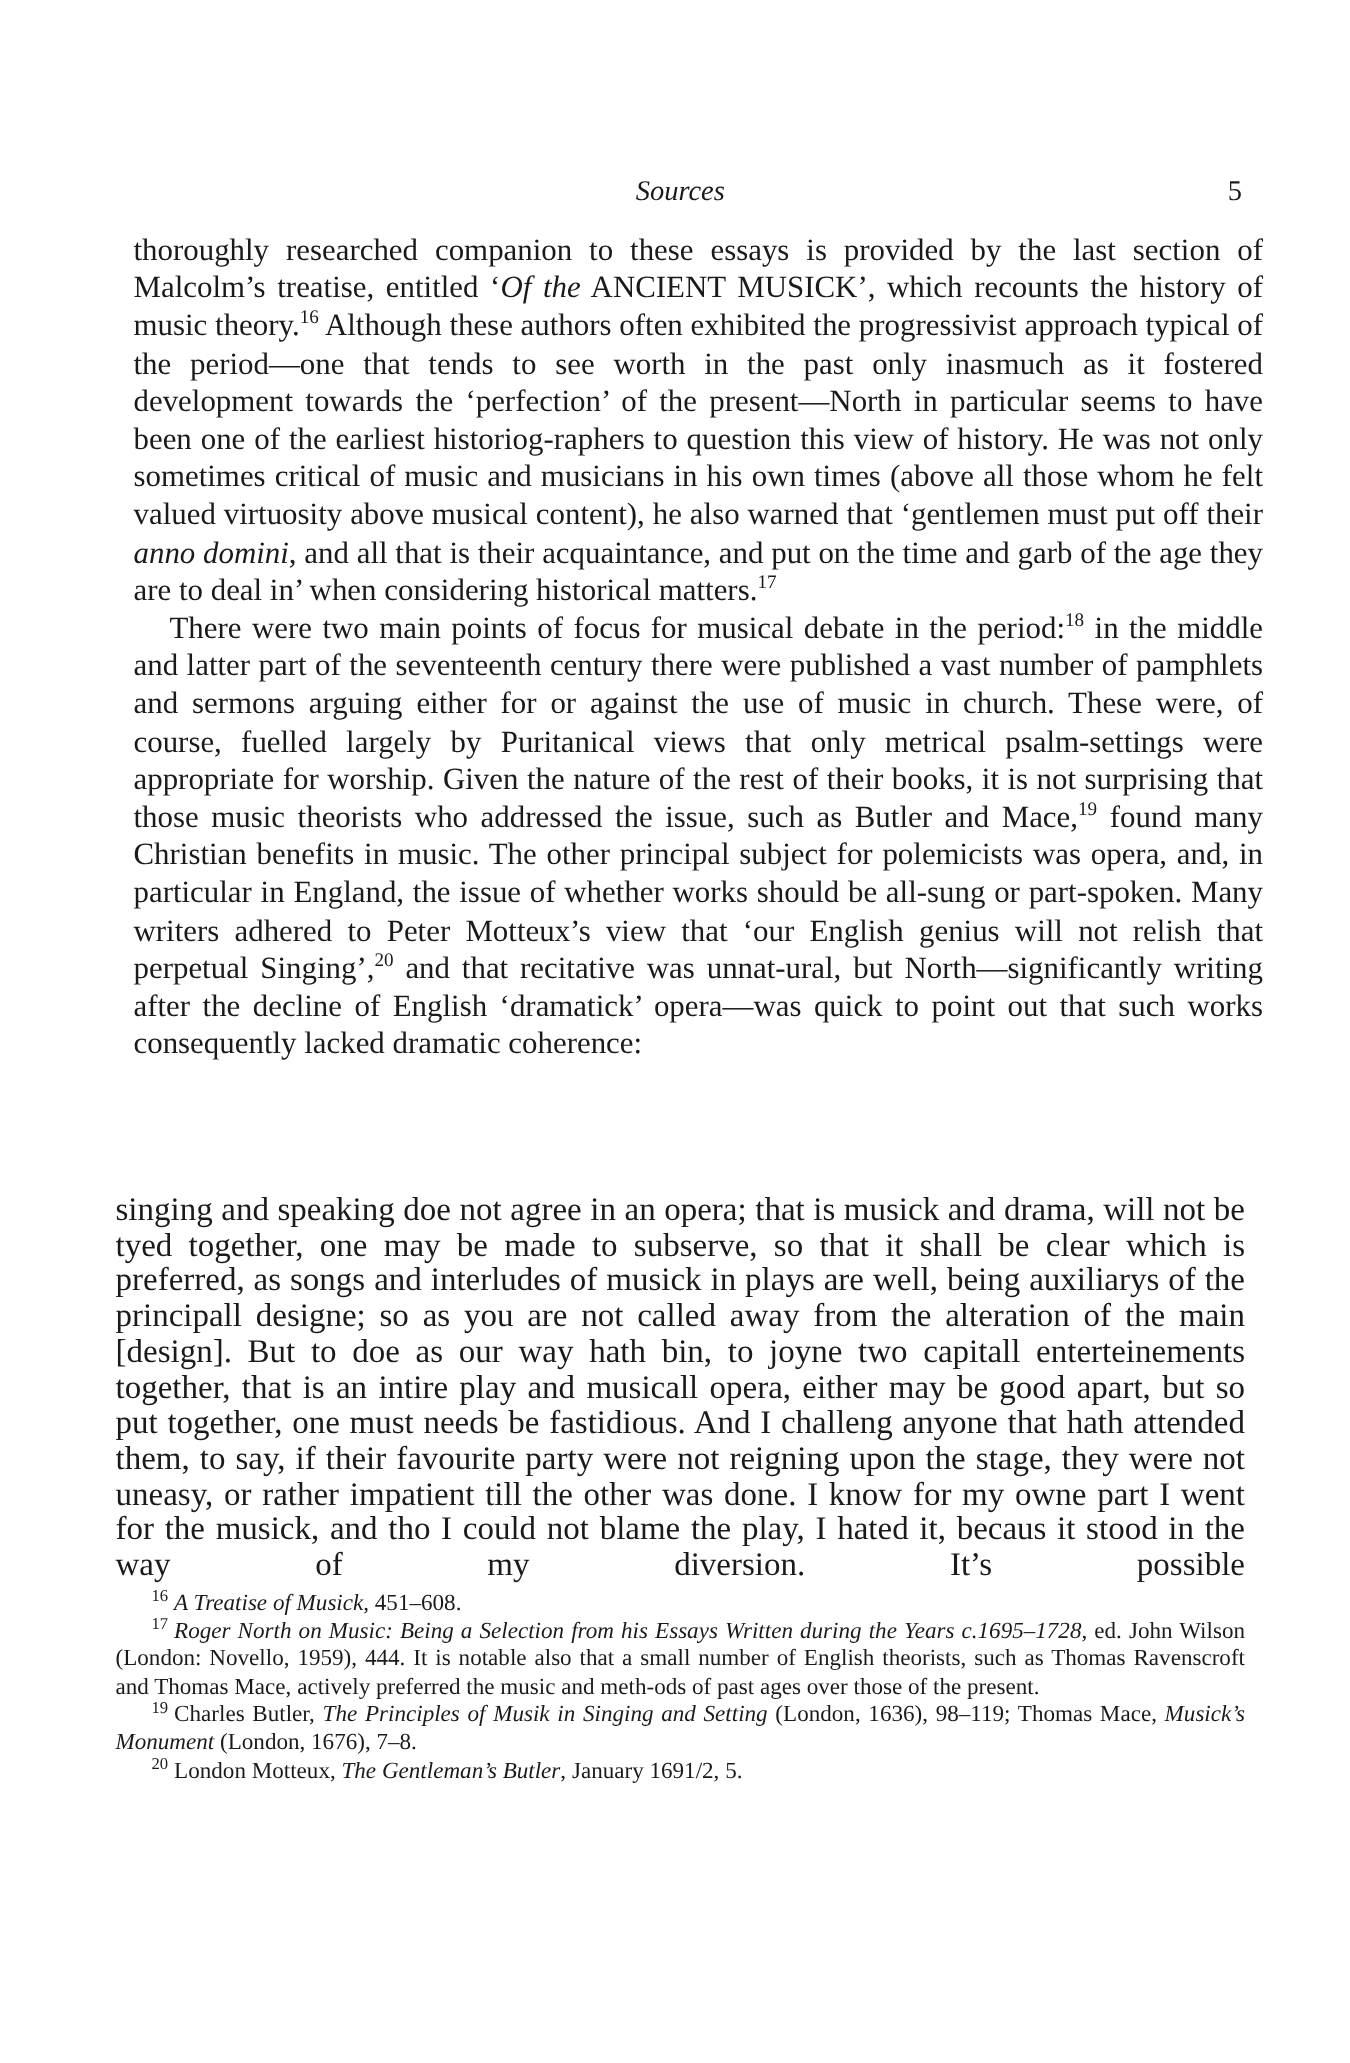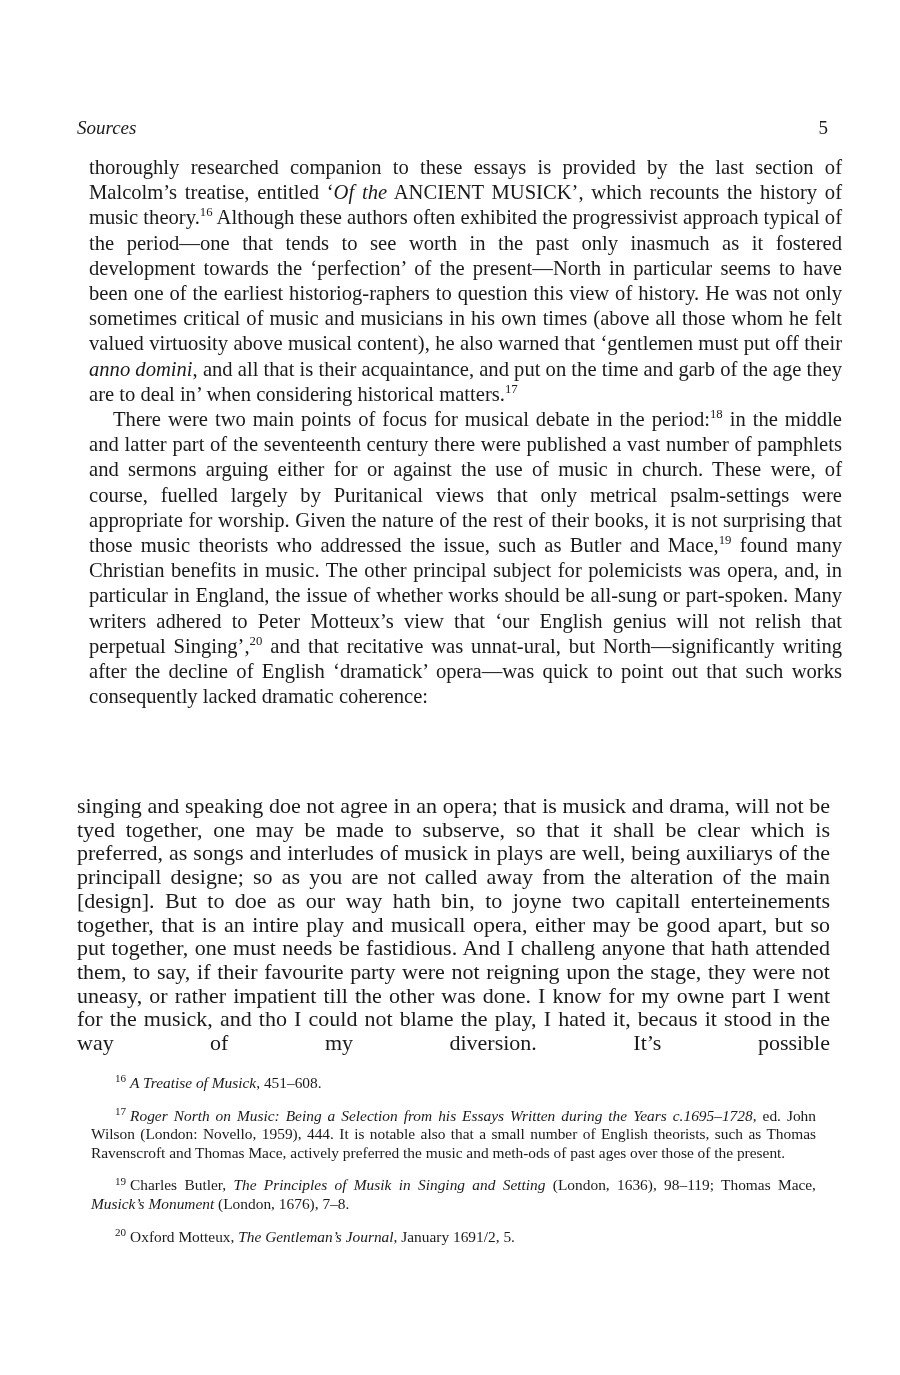--- a/index.html
+++ b/index.html
@@ -1,32 +1,32 @@
 <!DOCTYPE html>
 <html><head>
 <meta charset="utf-8">
 <style>
   html, body { margin: 0; padding: 0; background: #ffffff; }
   body { width: 900px; height: 1375px; position: relative; overflow: hidden;
          font-family: "Liberation Serif", "DejaVu Serif", serif; color: #1a1a1a; }
   .page { position: absolute; left: 77px; top: 0; width: 753px; }
   .running-head { position: absolute; top: 117px; left: 0; width: 753px; height: 26px; font-size: 19px; }
-  .running-title { position: absolute; left: 0; right: 0; text-align: left; font-style: italic; }
+  .running-title { position: absolute; left: 0; right: 0; text-align: center; font-style: italic; }
   .page-number { position: absolute; right: 2px; top: 0; }
   .body { position: absolute; top: 155px; left: 12px; width: 753px; font-size: 20.6px; line-height: 25.2px;
           text-align: justify; }
   .body p { margin: 0; }
   .body p.indent { text-indent: 24px; }
   .body p.last-line-left { text-align-last: left; }
   sup { font-size: 0.62em; line-height: 0; vertical-align: 0.62em; }
   .blockquote { position: absolute; top: 794px; left: 0; width: 753px; font-size: 22px; line-height: 23.7px;
                 text-align: justify; text-align-last: justify; }
   .footnotes { position: absolute; top: 1060px; left: 0; width: 753px; font-size: 15.4px; line-height: 18.6px;
                text-align: justify; }
-  .footnotes p { margin: 14px; text-indent: 24px; text-align-last: left; }
+  .footnotes p { margin: 0; text-indent: 24px; text-align-last: left; }
   .footnotes sup { font-size: 0.72em; vertical-align: 0.5em; margin-right: 4px; }
   i { font-style: italic; }
 </style>
 </head>
 <body>
 
 <div class="page">
 
   <div class="running-head">
     <span class="running-title">Sources</span>
@@ -37,16 +37,16 @@
     <p class="last-line-left"><span>thoroughly researched companion to these essays is provided by the last section of Malcolm’s treatise, entitled ‘</span><i>Of the</i><span> ANCIENT MUSICK’, which recounts the history of music theory.</span><sup>16</sup><span> Although these authors often exhibited the progressivist approach typical of the period—one that tends to see worth in the past only inasmuch as it fostered development towards the ‘perfection’ of the present—North in particular seems to have been one of the earliest historiog-raphers to question this view of history. He was not only sometimes critical of music and musicians in his own times (above all those whom he felt valued virtuosity above musical content), he also warned that ‘gentlemen must put off their </span><i>anno domini</i><span>, and all that is their acquaintance, and put on the time and garb of the age they are to deal in’ when considering historical matters.</span><sup>17</sup></p>
     <p class="indent last-line-left"><span>There were two main points of focus for musical debate in the period:</span><sup>18</sup><span> in the middle and latter part of the seventeenth century there were published a vast number of pamphlets and sermons arguing either for or against the use of music in church. These were, of course, fuelled largely by Puritanical views that only metrical psalm-settings were appropriate for worship. Given the nature of the rest of their books, it is not surprising that those music theorists who addressed the issue, such as Butler and Mace,</span><sup>19</sup><span> found many Christian benefits in music. The other principal subject for polemicists was opera, and, in particular in England, the issue of whether works should be all-sung or part-spoken. Many writers adhered to Peter Motteux’s view that ‘our English genius will not relish that perpetual Singing’,</span><sup>20</sup><span> and that recitative was unnat-ural, but North—significantly writing after the decline of English ‘dramatick’ opera—was quick to point out that such works consequently lacked dramatic coherence:</span></p>
   </div>
 
   <div class="blockquote">singing and speaking doe not agree in an opera; that is musick and drama, will not be tyed together, one may be made to subserve, so that it shall be clear which is preferred, as songs and interludes of musick in plays are well, being auxiliarys of the principall designe; so as you are not called away from the alteration of the main [design]. But to doe as our way hath bin, to joyne two capitall enterteinements together, that is an intire play and musicall opera, either may be good apart, but so put together, one must needs be fastidious. And I challeng anyone that hath attended them, to say, if their favourite party were not reigning upon the stage, they were not uneasy, or rather impatient till the other was done. I know for my owne part I went for the musick, and tho I could not blame the play, I hated it, becaus it stood in the way of my diversion. It’s possible</div>
 
   <div class="footnotes" id="footnotes">
       <p><sup>16</sup><i>A Treatise of Musick</i><span>, 451–608.</span></p>
       <p><sup>17</sup><i>Roger North on Music: Being a Selection from his Essays Written during the Years c.1695–1728</i><span>, ed. John Wilson (London: Novello, 1959), 444. It is notable also that a small number of English theorists, such as Thomas Ravenscroft and Thomas Mace, actively preferred the music and meth-ods of past ages over those of the present.</span></p>
       <p><sup>19</sup><span>Charles Butler, </span><i>The Principles of Musik in Singing and Setting</i><span> (London, 1636), 98–119; Thomas Mace, </span><i>Musick’s Monument</i><span> (London, 1676), 7–8.</span></p>
-      <p><sup>20</sup><span>Oxford Motteux, </span><i>The Gentleman’s Journal</i><span>, January 1691/2, 5.</span></p>
+      <p><sup>20</sup><span>London Motteux, </span><i>The Gentleman’s Butler</i><span>, January 1691/2, 5.</span></p>
     </div>
 
 </div>
 
 </body></html>

